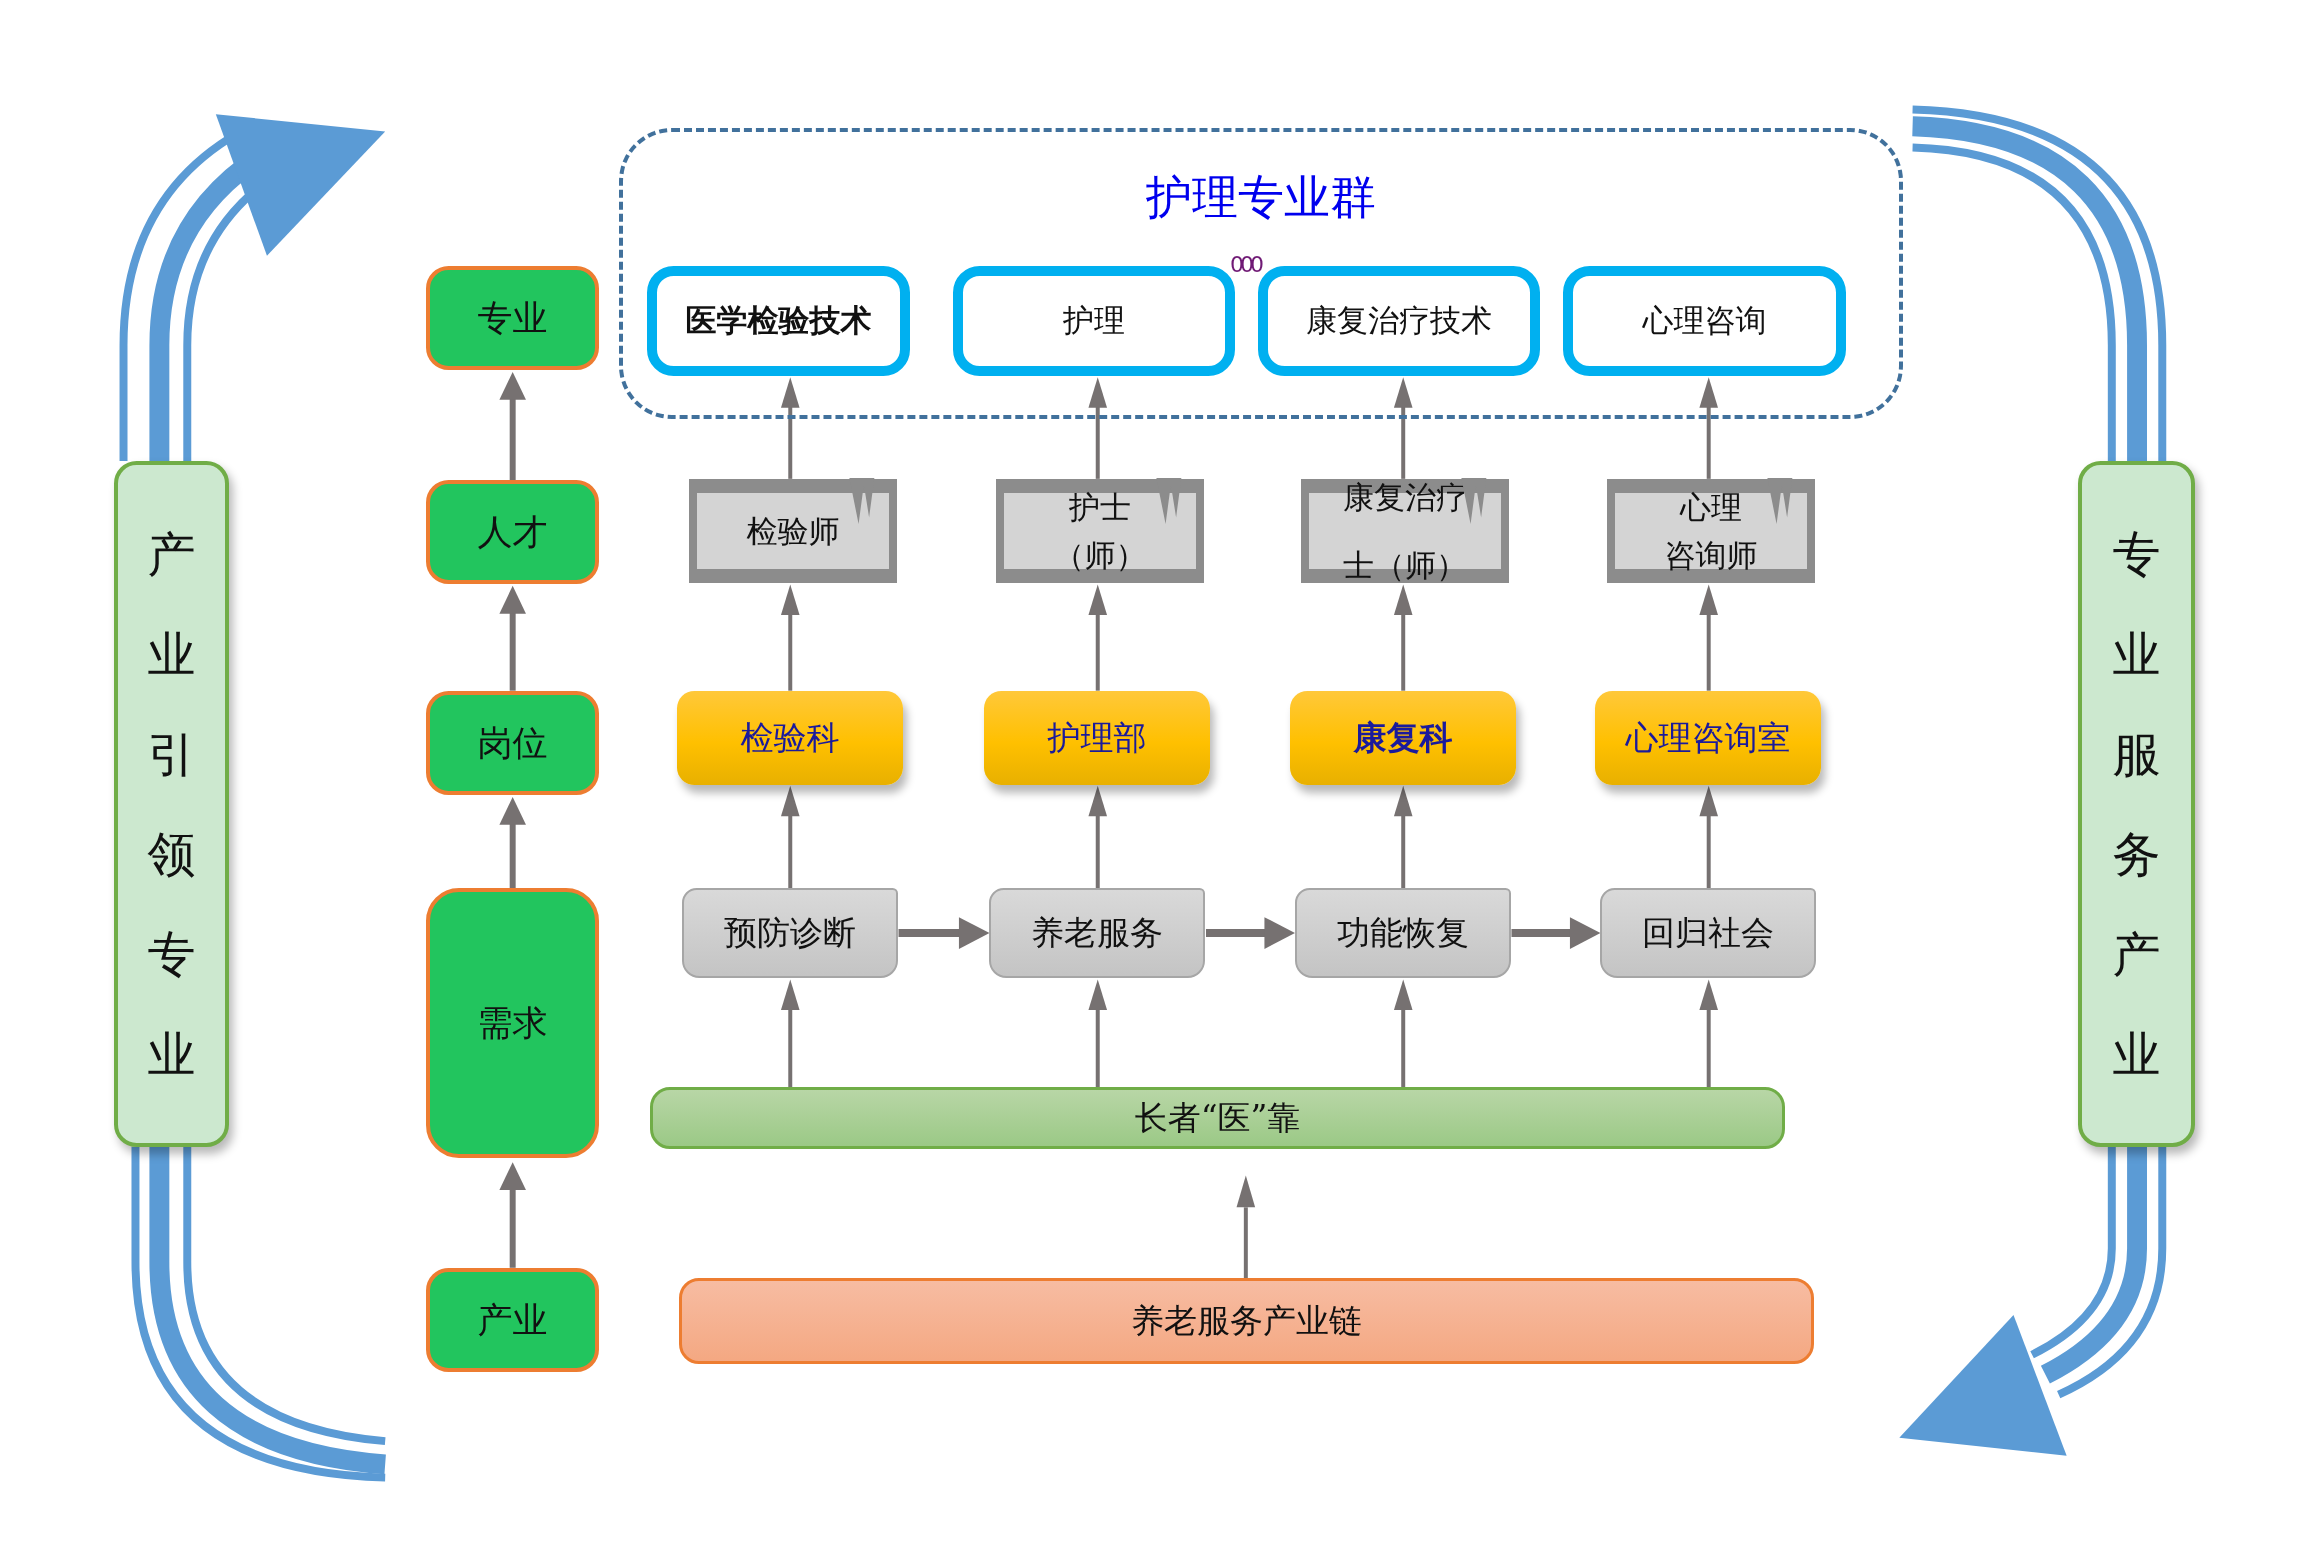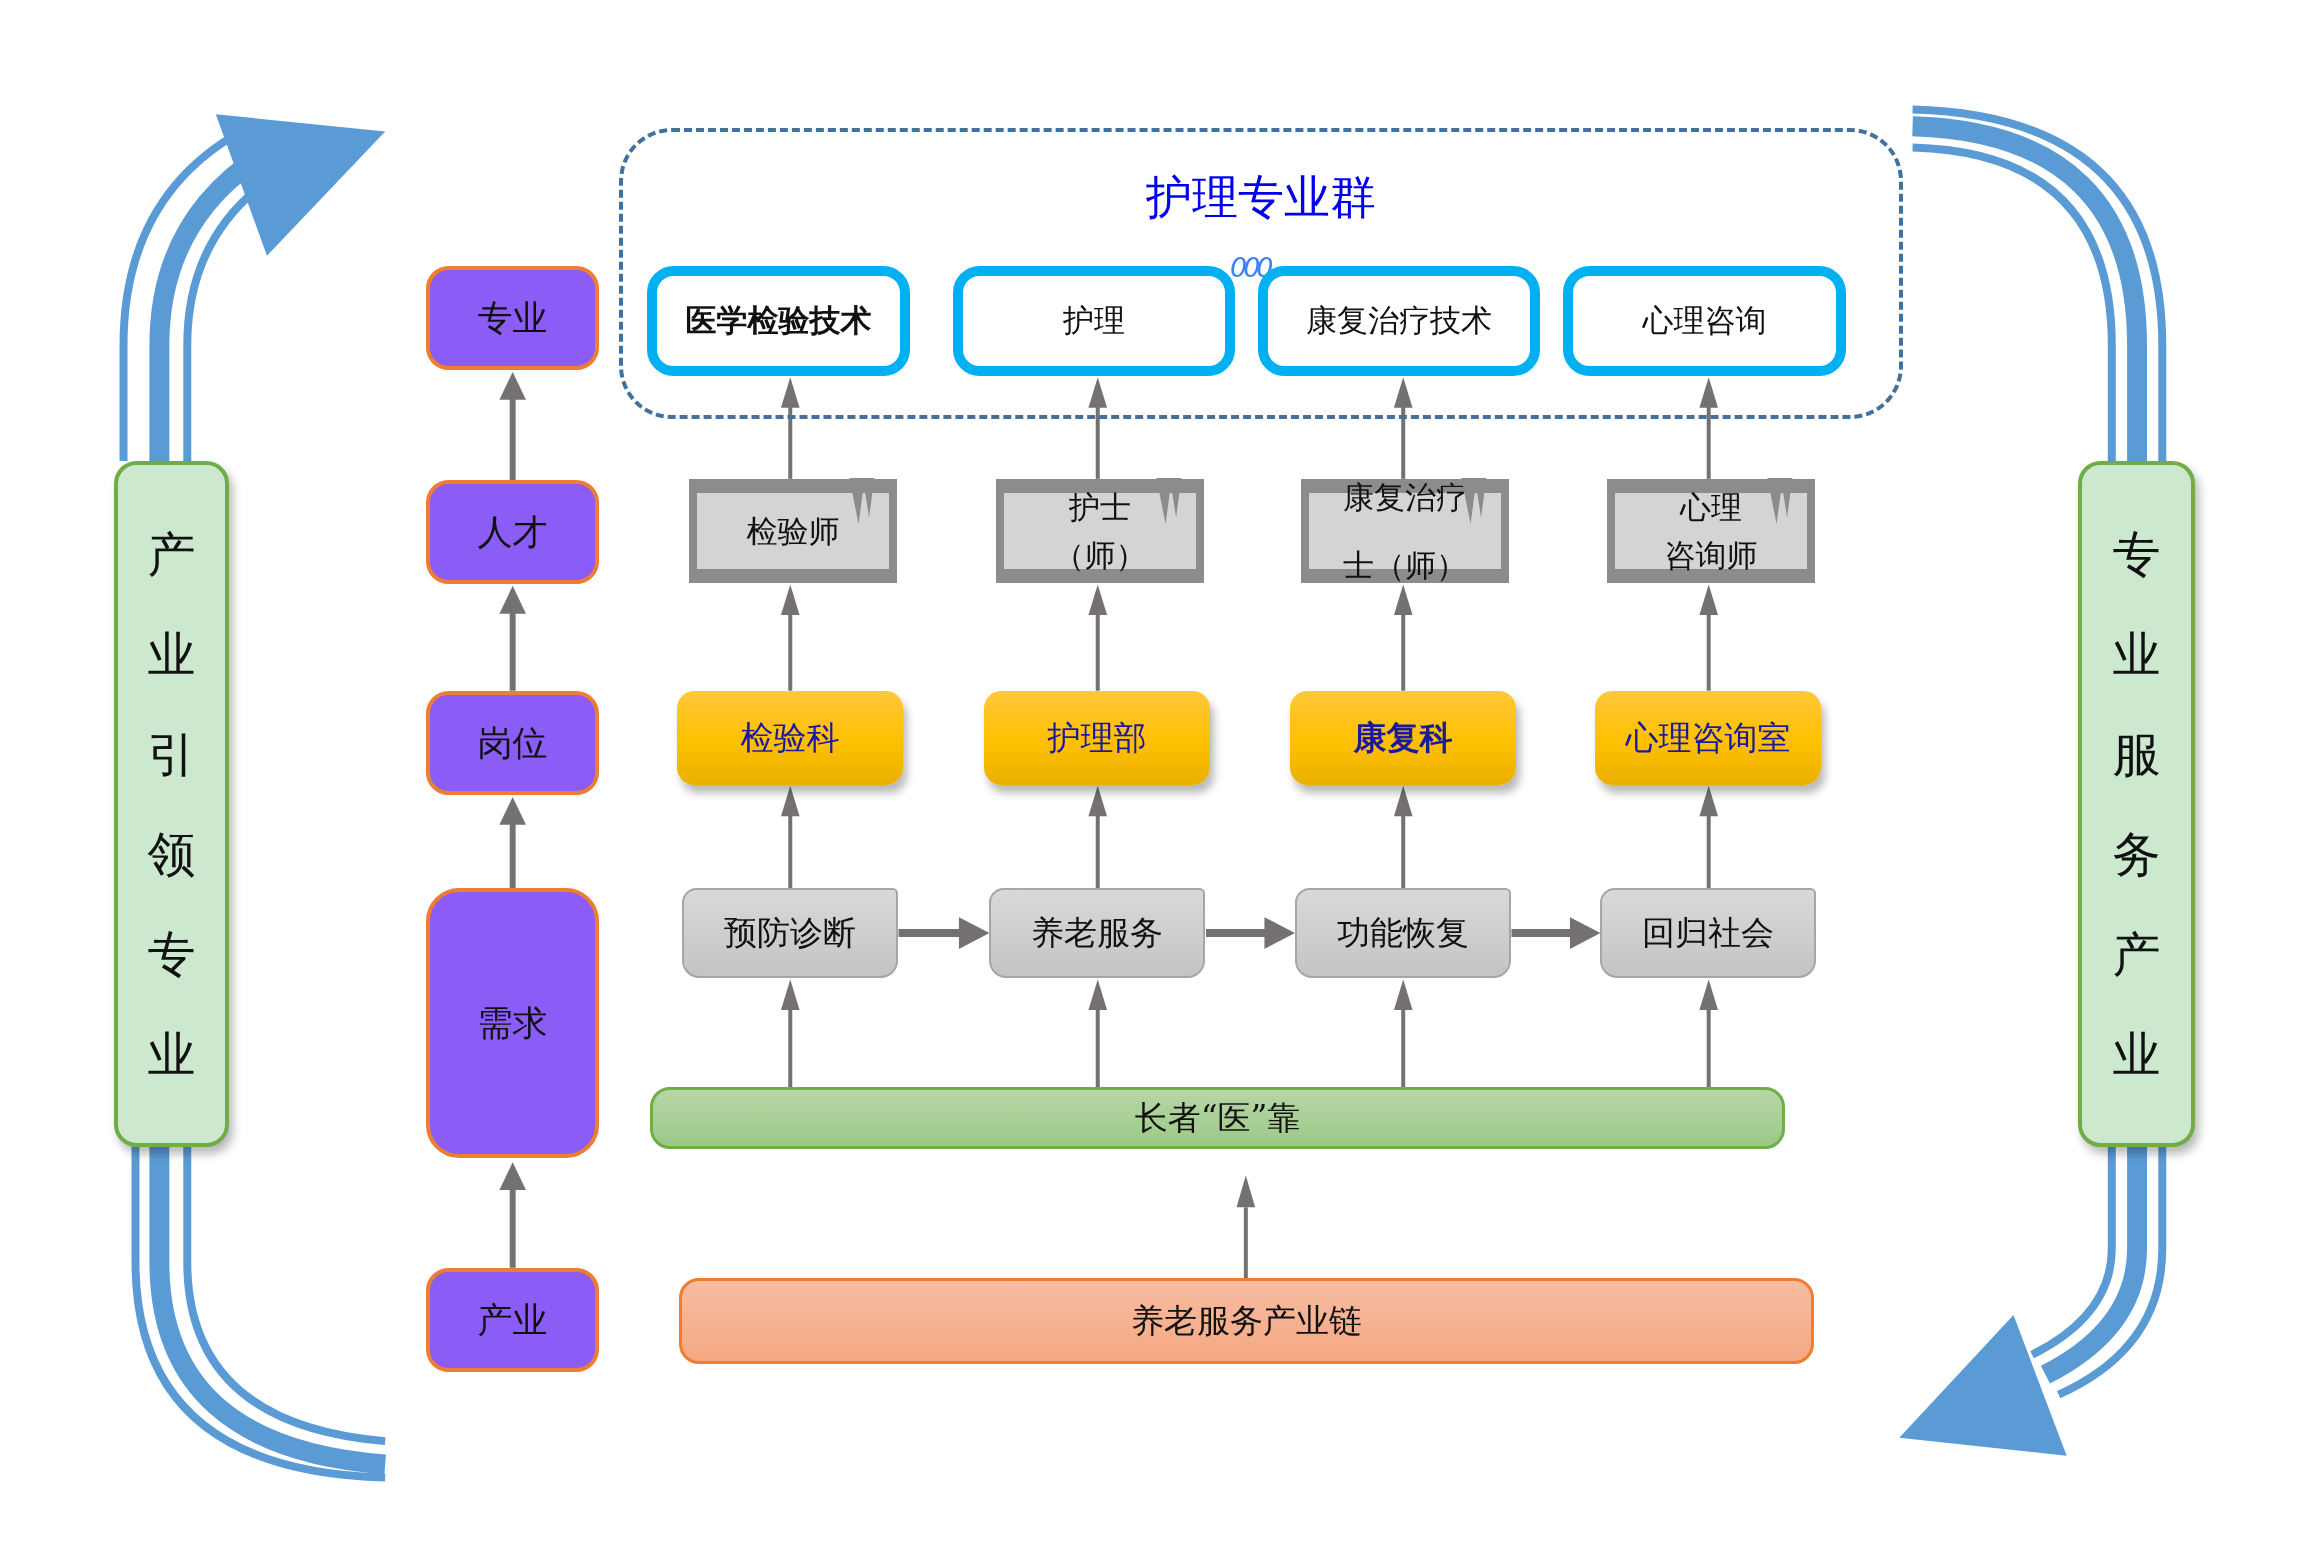--- a/index.html
+++ b/index.html
@@ -7,42 +7,42 @@
          font-family:"DejaVu Serif","Liberation Serif",serif; color:#111; }
   .abs { position:absolute; box-sizing:border-box; }
   .center { display:flex; align-items:center; justify-content:center; text-align:left; }
   #arrows { position:absolute; left:0; top:0; width:2319px; height:1562px; pointer-events:none; }
 
   .side-bar { background:#cce8cf; border:4px solid #70ad47; border-radius:22.6px;
               box-shadow:4px 6.6px 9.3px rgba(0,0,0,0.28); }
   .side-bar .vtext { display:flex; flex-direction:column; align-items:center; justify-content:center;
                      height:100%; font-size:48px; line-height:100px; }
 
-  .left-box { background:#8b5cf6; border:4px solid #ed7d31; border-radius:22.6px;
+  .left-box { background:#22c55e; border:4px solid #ed7d31; border-radius:22.6px;
               font-size:35px; }
 
   .group { border:4px dashed #41719c; border-radius:53px; }
   .group-title { color:#0000ee; font-size:46px; font-family:"DejaVu Sans","Liberation Sans",sans-serif; }
   .major-box { background:#ffffff; border:10.6px solid #00b0f0; border-radius:26.6px; font-size:31px; }
 
   .cert-box { background:#d4d4d4; border:8px solid #8c8c8c; border-top-width:14.6px; border-bottom-width:14.6px;
               font-size:31px; line-height:48px; }
   .cert-box .notch { position:absolute; right:9.3px; top:-14.6px; width:31px; height:46px; }
 
   .dept-box { background:linear-gradient(#ffc83a,#ffc000 55%,#e8b000); border-radius:17.3px;
               color:#1a1a9c; font-size:33px; box-shadow:4px 8px 8px rgba(0,0,0,0.28); }
 
   .proc-box { background:linear-gradient(#d9d9d9,#c4c4c4); border:2px solid #a6a6a6; border-radius:5.3px 5.3px 17.3px 17.3px;
               font-size:33px; border-top-left-radius:14.6px; }
 
   .wide-bar { border-radius:20px; font-size:33px; }
   .green-bar { background:linear-gradient(#b8d6a6,#9bc986); border:3.3px solid #70ad47; }
   .orange-bar { background:linear-gradient(#f7bca2,#f4a882); border:3.3px solid #ed7d31; }
 
-  .artifact { color:#3b82f6; font-size:27px; font-family:"DejaVu Sans","Liberation Sans",sans-serif; letter-spacing:-4px;font-style:italic; }
+  .artifact { color:#701a75; font-size:22px; font-family:"DejaVu Sans","Liberation Sans",sans-serif; letter-spacing:-4px; }
 </style>
 </head>
 <body>
 
 <svg id="arrows" viewBox="0 0 3492 2352">
   <defs>
     <marker id="ah" markerWidth="8" markerHeight="8" refX="4" refY="4" orient="auto" markerUnits="userSpaceOnUse" viewBox="0 0 8 8">
       <path d="M0,0 L8,4 L0,8 z" fill="#767171"></path>
     </marker>
   </defs>

